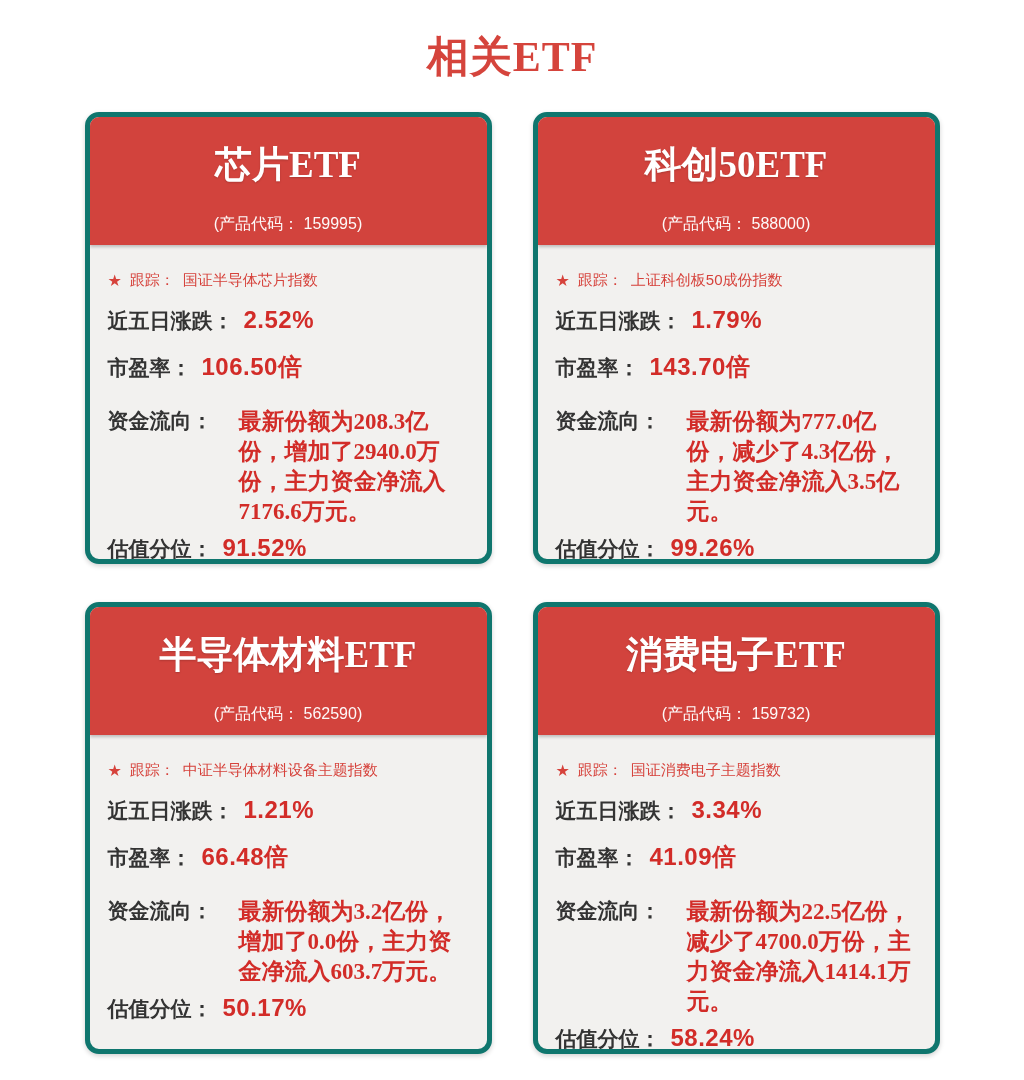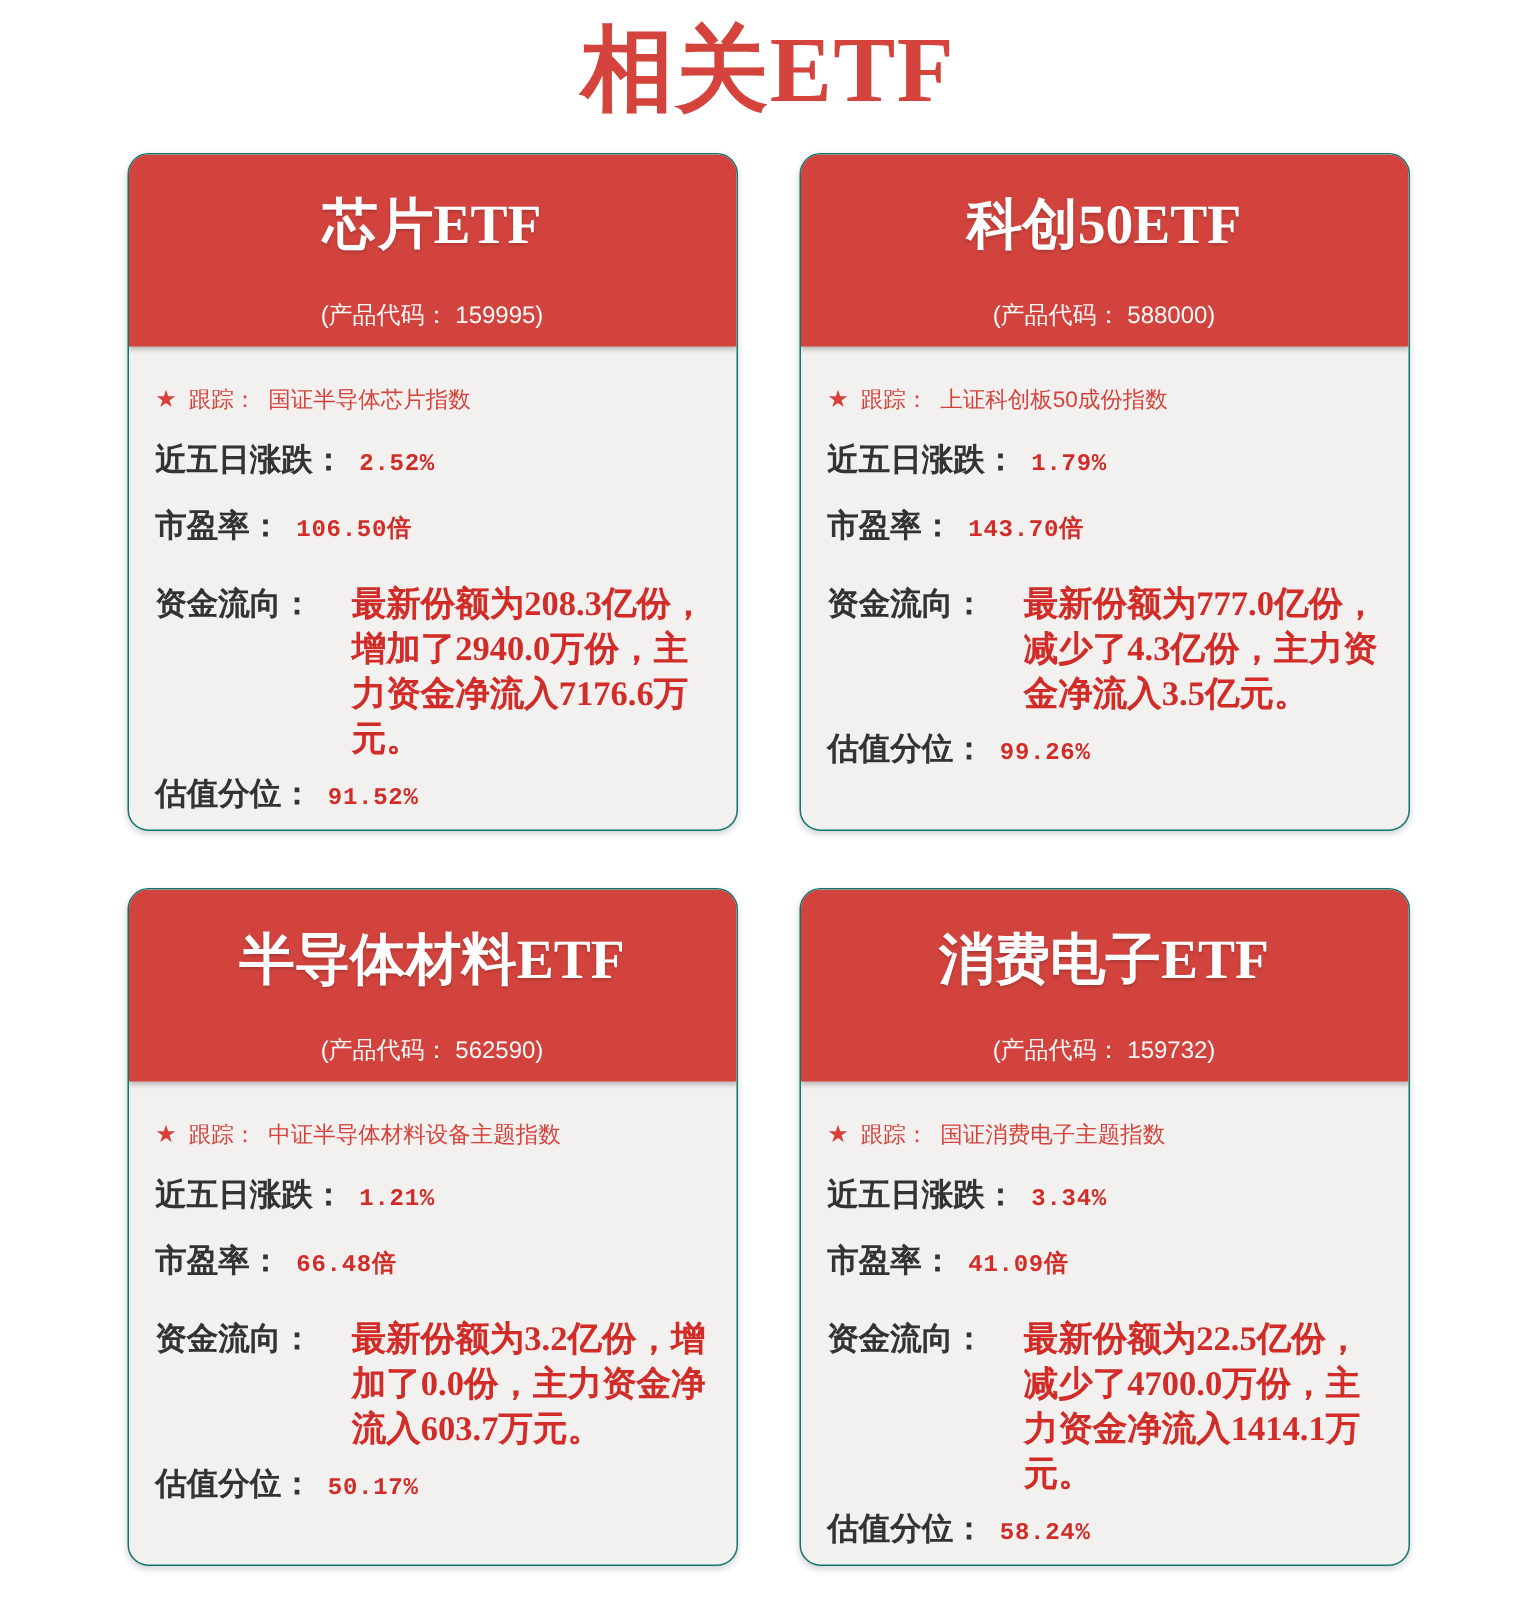--- a/index.html
+++ b/index.html
@@ -5,42 +5,42 @@
   * { margin: 0; padding: 0; box-sizing: border-box; }
   html, body {
     width: 1024px;
     height: 1080px;
     background: #ffffff;
     font-family: "Liberation Sans", "DejaVu Sans", sans-serif;
     overflow: hidden;
   }
   .page-title {
     text-align: center;
-    padding-top: 14px;
+    padding-top: 24px;
     font-family: "Liberation Serif", "DejaVu Serif", serif;
     font-weight: bold;
-    font-size: 62px;
+    font-size: 42px;
     line-height: 66px;
     color: #d5443c;
     letter-spacing: 1px;
     margin-bottom: 22px;
   }
   .cards-grid {
     width: 855px;
     margin: 0 auto;
     display: grid;
     grid-template-columns: 407px 407px;
     column-gap: 41px;
     row-gap: 38px;
   }
   .etf-card {
     width: 407px;
     height: 452px;
     background: #f2f1ef;
-    border: 1px solid #0f766e;
+    border: 5px solid #0f766e;
     border-radius: 14px;
     overflow: hidden;
     box-shadow: 0 2px 5px rgba(0,0,0,0.18);
   }
   .card-header {
     height: 128px;
     background: #d2433d;
     color: #ffffff;
     text-align: center;
     padding-top: 26px;
@@ -81,22 +81,22 @@
     margin-top: 16px;
   }
   .stat-label {
     font-size: 21px;
     font-weight: bold;
     color: #333333;
     white-space: nowrap;
     margin-right: 10px;
   }
   .stat-value {
-    font-family: Liberation Mono, monospace;
-    font-size: 16px;
+    font-family: Liberation Sans, sans-serif;
+    font-size: 24px;
     font-weight: bold;
     color: #d22c28;
     letter-spacing: 0.5px;
   }
   .flow-row {
     display: flex;
     align-items: flex-start;
     margin-top: 24px;
   }
   .flow-value {

